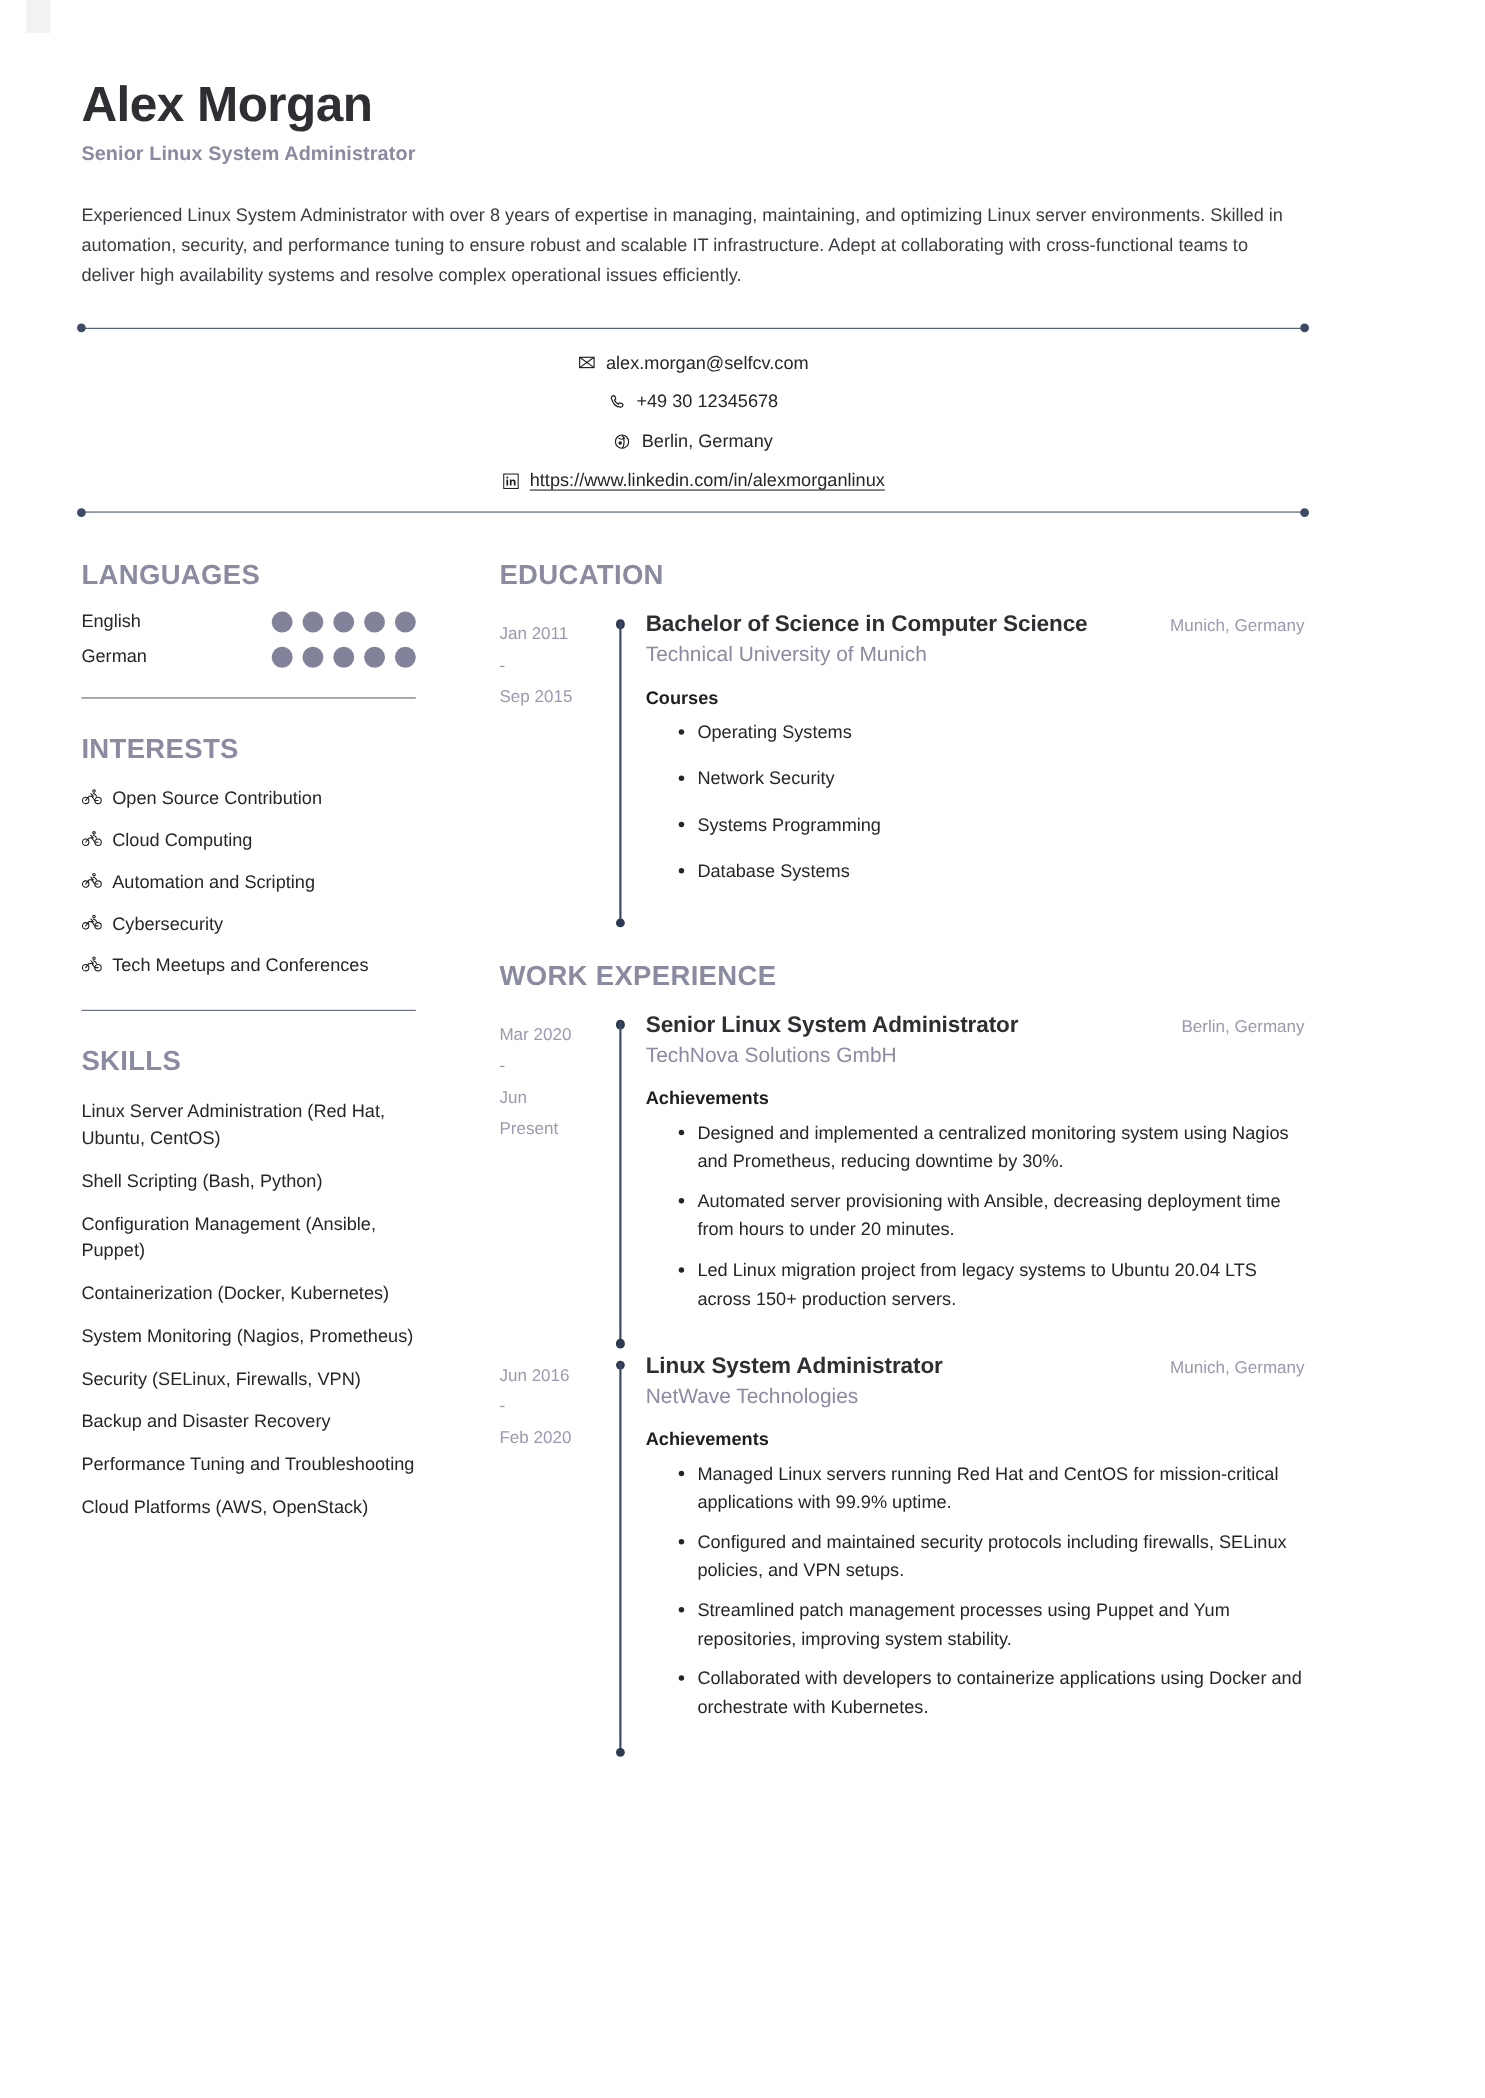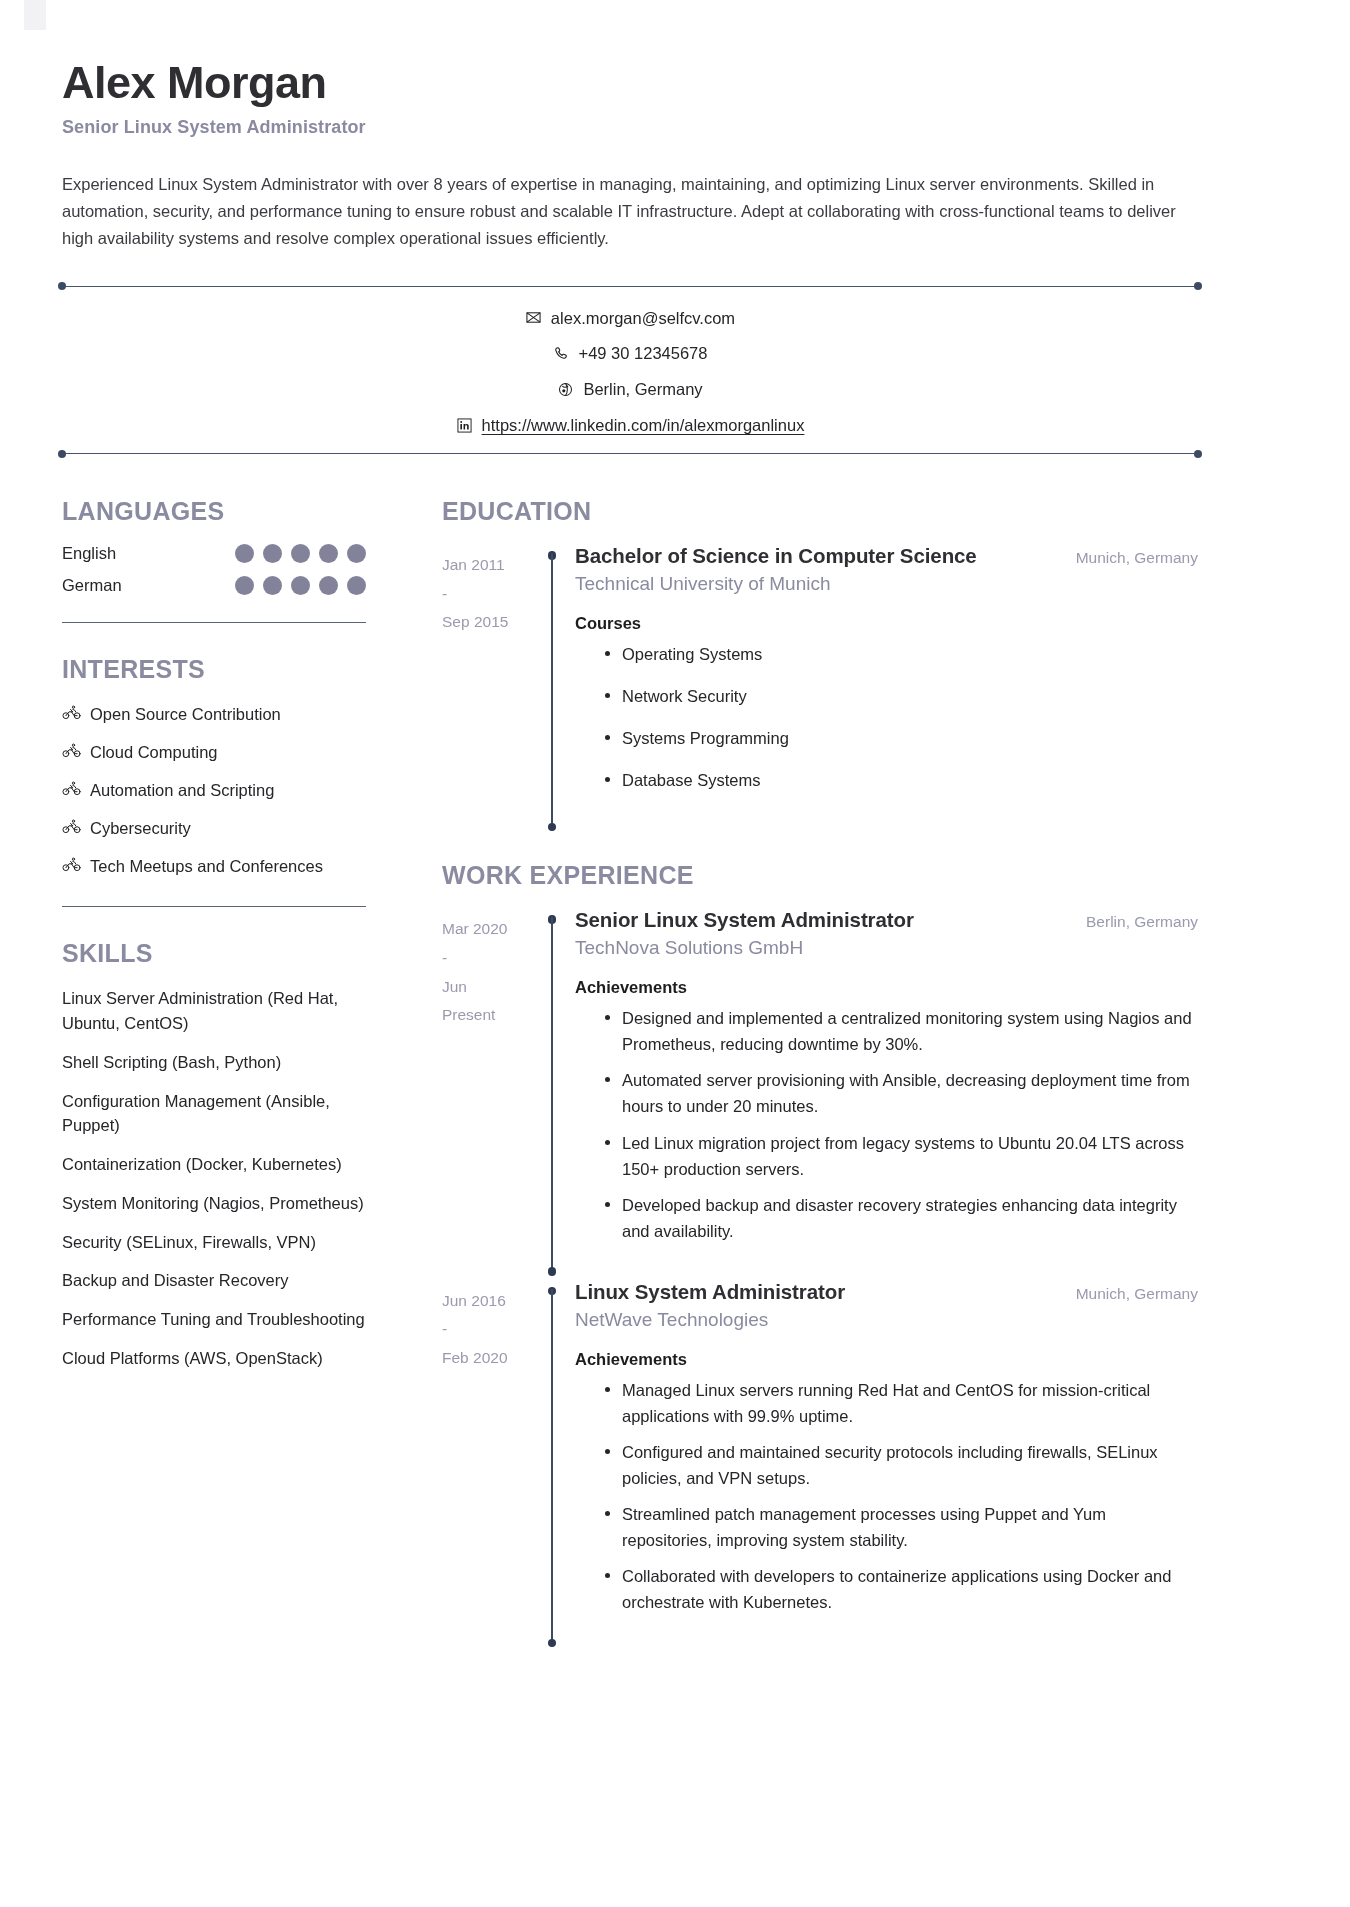--- a/index.html
+++ b/index.html
@@ -9,21 +9,21 @@
     height: 1907px;
     background: #ffffff;
     font-family: "Liberation Sans", sans-serif;
   }
 
   .page {
     position: relative;
     width: 1260px;
     height: 1907px;
     background: #ffffff;
-    padding: 0;
+    padding: 12px;
     overflow: hidden;
   }
 
   
   .header {
     padding: 58px 62px 0 62px;
   }
   .name {
     font-size: 45px;
     font-weight: 700;
@@ -550,21 +550,20 @@
                 <div class="entry-head">
                   <div class="entry-role">Senior Linux System Administrator</div>
                   <div class="entry-loc">Berlin, Germany</div>
                 </div>
                 <div class="entry-org">TechNova Solutions GmbH</div>
                 <div class="sub-head">Achievements</div>
                 <ul class="bullets">
                   <li>Designed and implemented a centralized monitoring system using Nagios and Prometheus, reducing downtime by 30%.</li>
                   <li>Automated server provisioning with Ansible, decreasing deployment time from hours to under 20 minutes.</li>
                   <li>Led Linux migration project from legacy systems to Ubuntu 20.04 LTS across 150+ production servers.</li>
-                  <li>Developed backup and disaster recovery strategies enhancing data integrity and availability.</li>
                 </ul>
               </div>
             </div>
             <div class="entry">
               <div class="entry-dates">
                 <div>Jun 2016</div>
                 <div>-</div>
                 <div>Feb 2020</div>
               </div>
               <div class="timeline">

